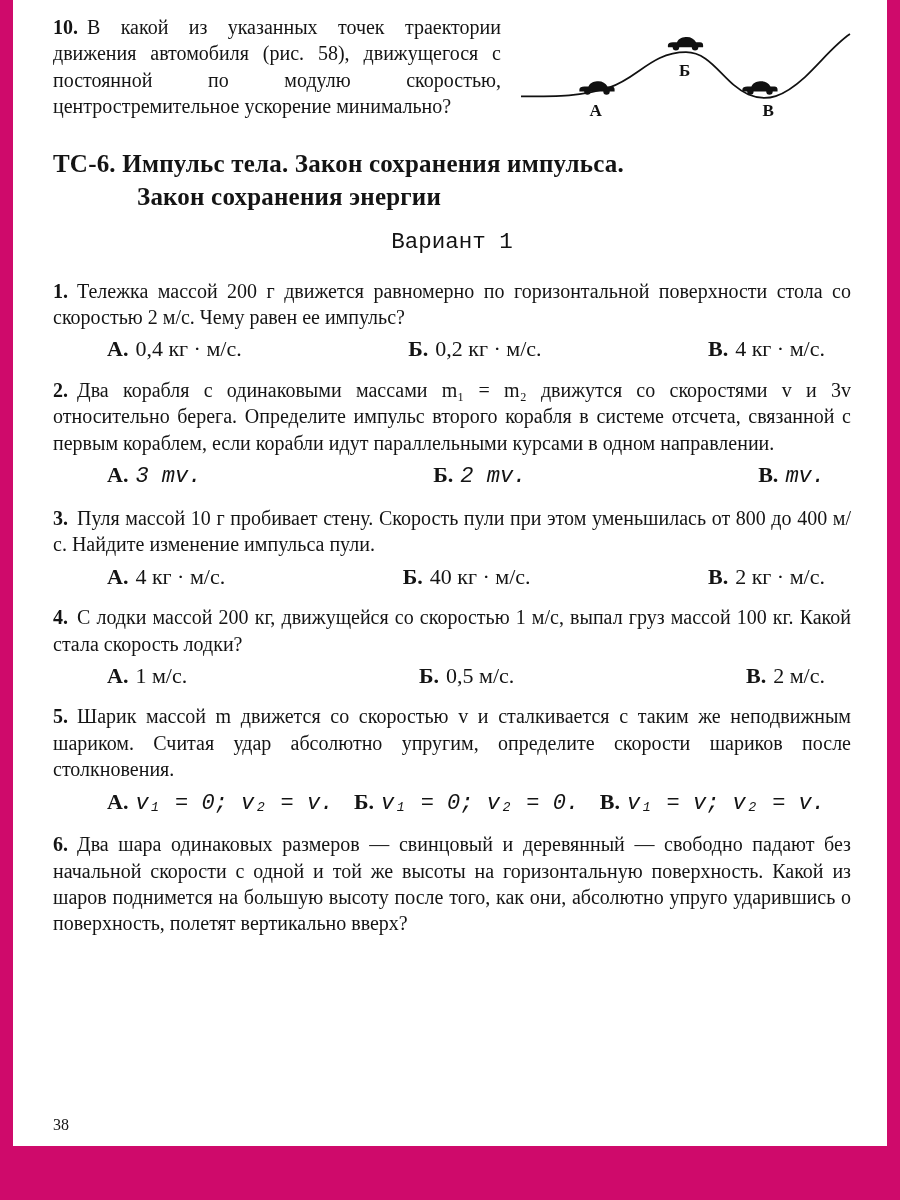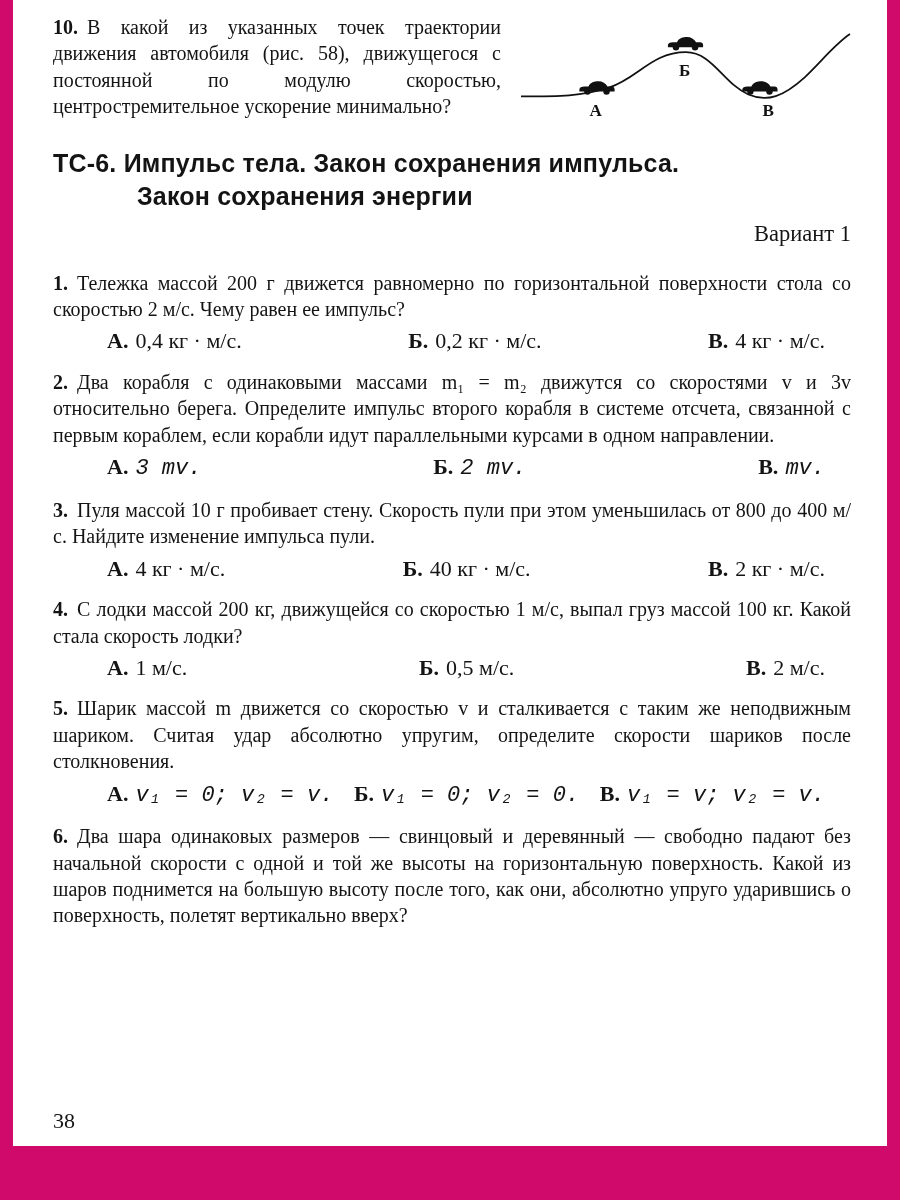--- a/index.html
+++ b/index.html
@@ -33,34 +33,34 @@
   .road { fill: none; stroke: #111; stroke-width: 1.7; }
   .car { fill: #111; }
   .fig-label { font: bold 17px "Liberation Serif", "DejaVu Serif", serif; fill: #111; }
   .fig-caption { text-align: center; font-size: 19px; margin-top: 10px; }
   
   .heading {
     font-family: "Liberation Sans", "DejaVu Sans", sans-serif;
     font-size: 25px; font-weight: 700;
     margin: 26px 0 0 0; line-height: 1.32; letter-spacing: 0.2px;
   }
-  .h-line1, .h-line2 { display: block; }
+  .h-line1, .h-line2 { display: block; font-family: Liberation Serif, serif; }
   .h-line2 { padding-left: 84px; }
-  .variant { text-align: right; font-size: 22.5px; margin: 8px 0 10px; }
+  .variant { text-align: center; font-size: 22.5px; margin: 16px 0 10px; font-family: Liberation Mono, monospace; }
   
   .question { margin-top: 13px; }
   .options {
     display: flex; justify-content: space-between;
     padding: 5px 26px 0 54px;
     font-size: 22px; line-height: 1.3;
   }
   .opt-label { margin-right: 7px; }
   .italic { font-style: italic; font-family: Liberation Mono, monospace; }
   
-  .footer { margin-top: auto; padding-bottom: 4px; font-size: 22px; }
+  .footer { margin-top: auto; padding-bottom: 4px; font-size: 16px; }
 </style>
 </head>
 <body>
 
 <div class="sheet">
 
   <div class="q10">
     <p class="q-text"><b class="q-num">10.</b><span>В какой из указанных точек траектории движения автомобиля (рис. 58), движущегося с постоянной по модулю скоростью, центростремительное ускорение минимально?</span></p>
 
     <div class="figure">

